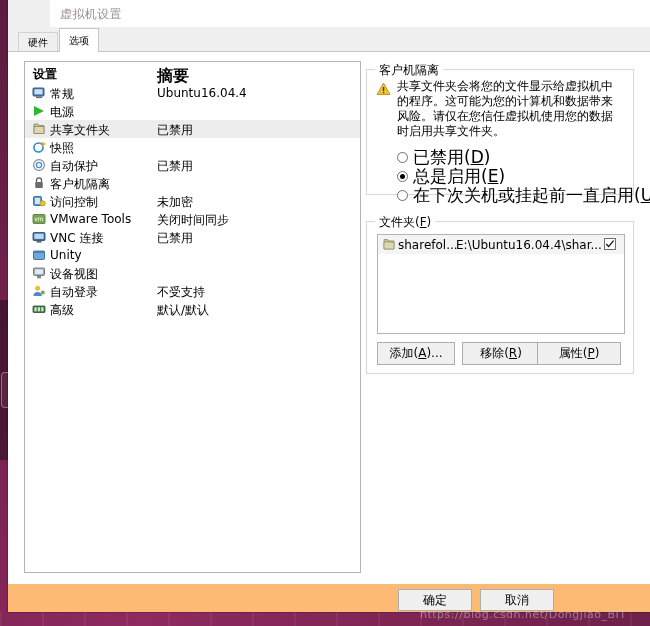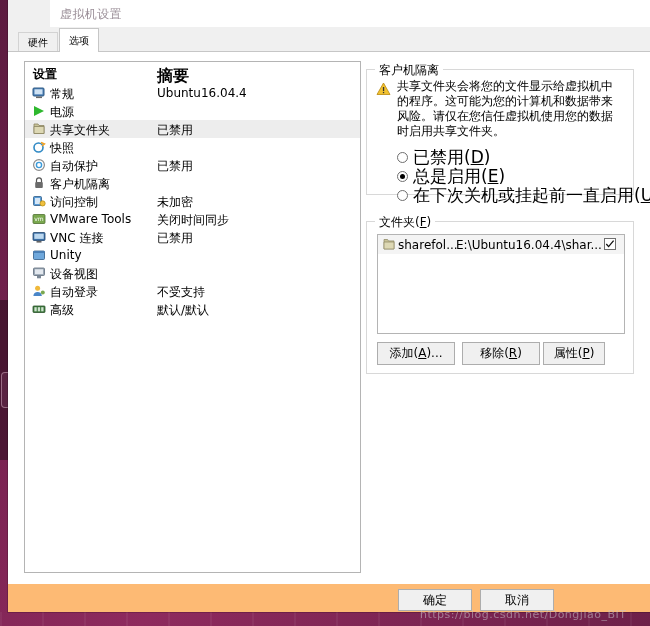--- a/index.html
+++ b/index.html
@@ -294,21 +294,21 @@
     background: #f0f0f0;
     border: 1px solid #adadad;
     color: #000;
     cursor: pointer;
     font-family: "DejaVu Sans", "Liberation Sans", sans-serif;
     box-sizing: border-box;
     padding: 0;
   }
   #btn-add { left: 10px; width: 78px; }
   #btn-remove { left: 95px; width: 78px; }
-  #btn-prop { left: 176px; width: 62px; }
+  #btn-prop { left: 170px; width: 84px; }
 
   
   #footer {
     position: absolute;
     left: 0; top: 584px;
     width: 642px; height: 28px;
     background: #fdba74;
   }
   .footer-btn {
     position: absolute;

